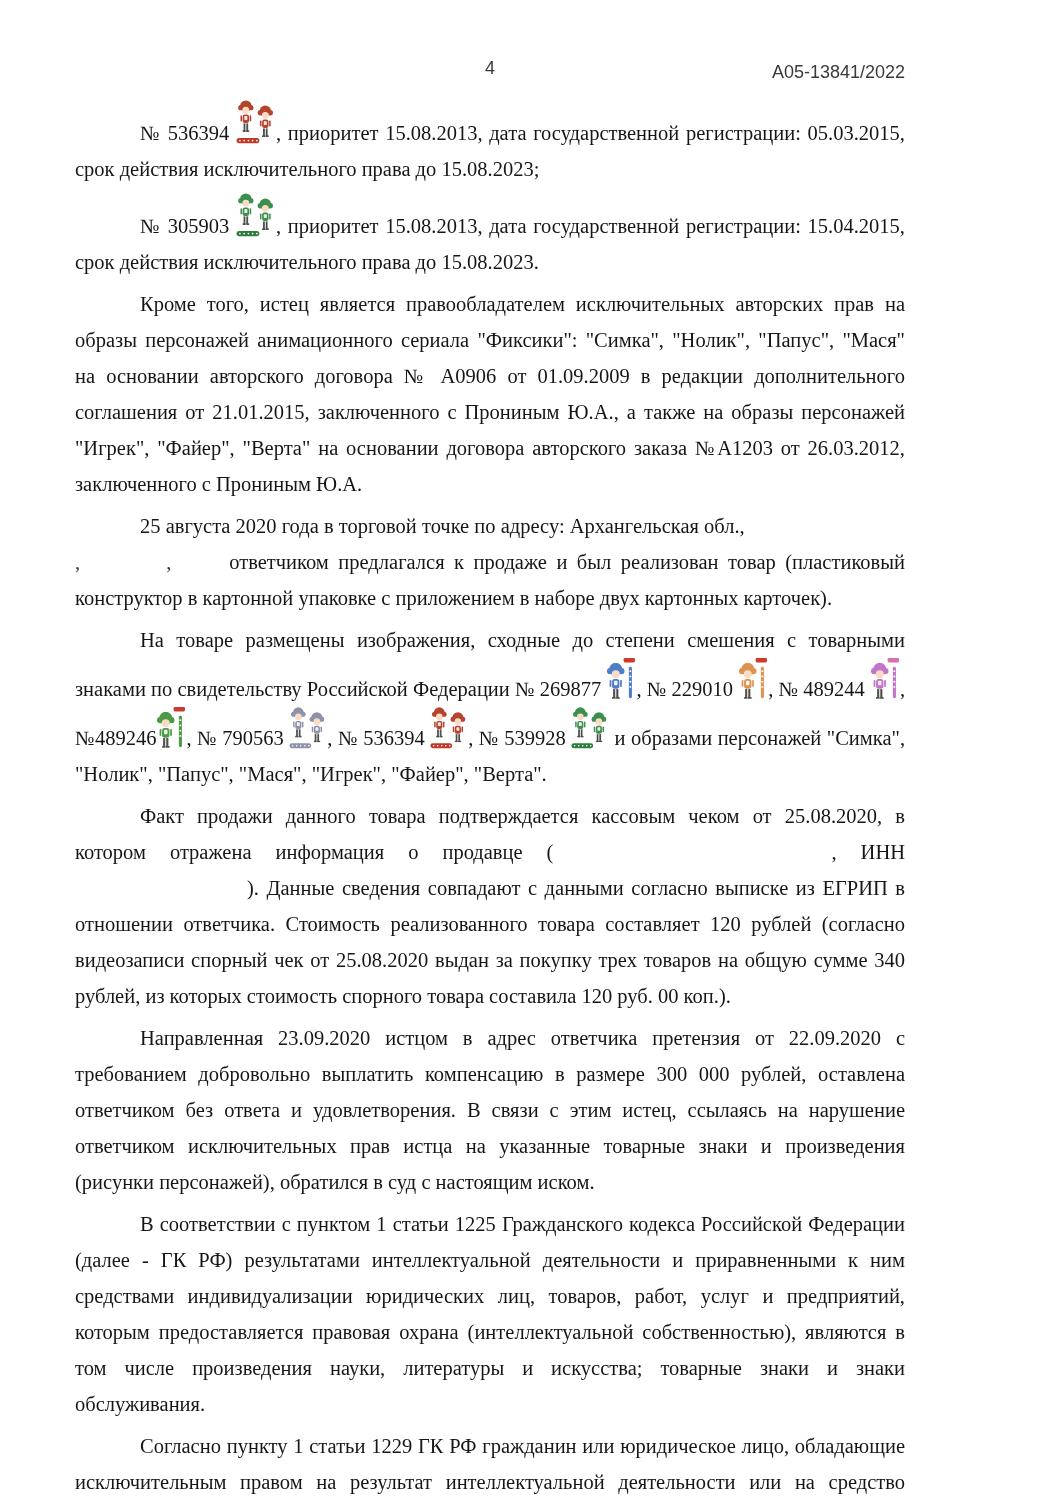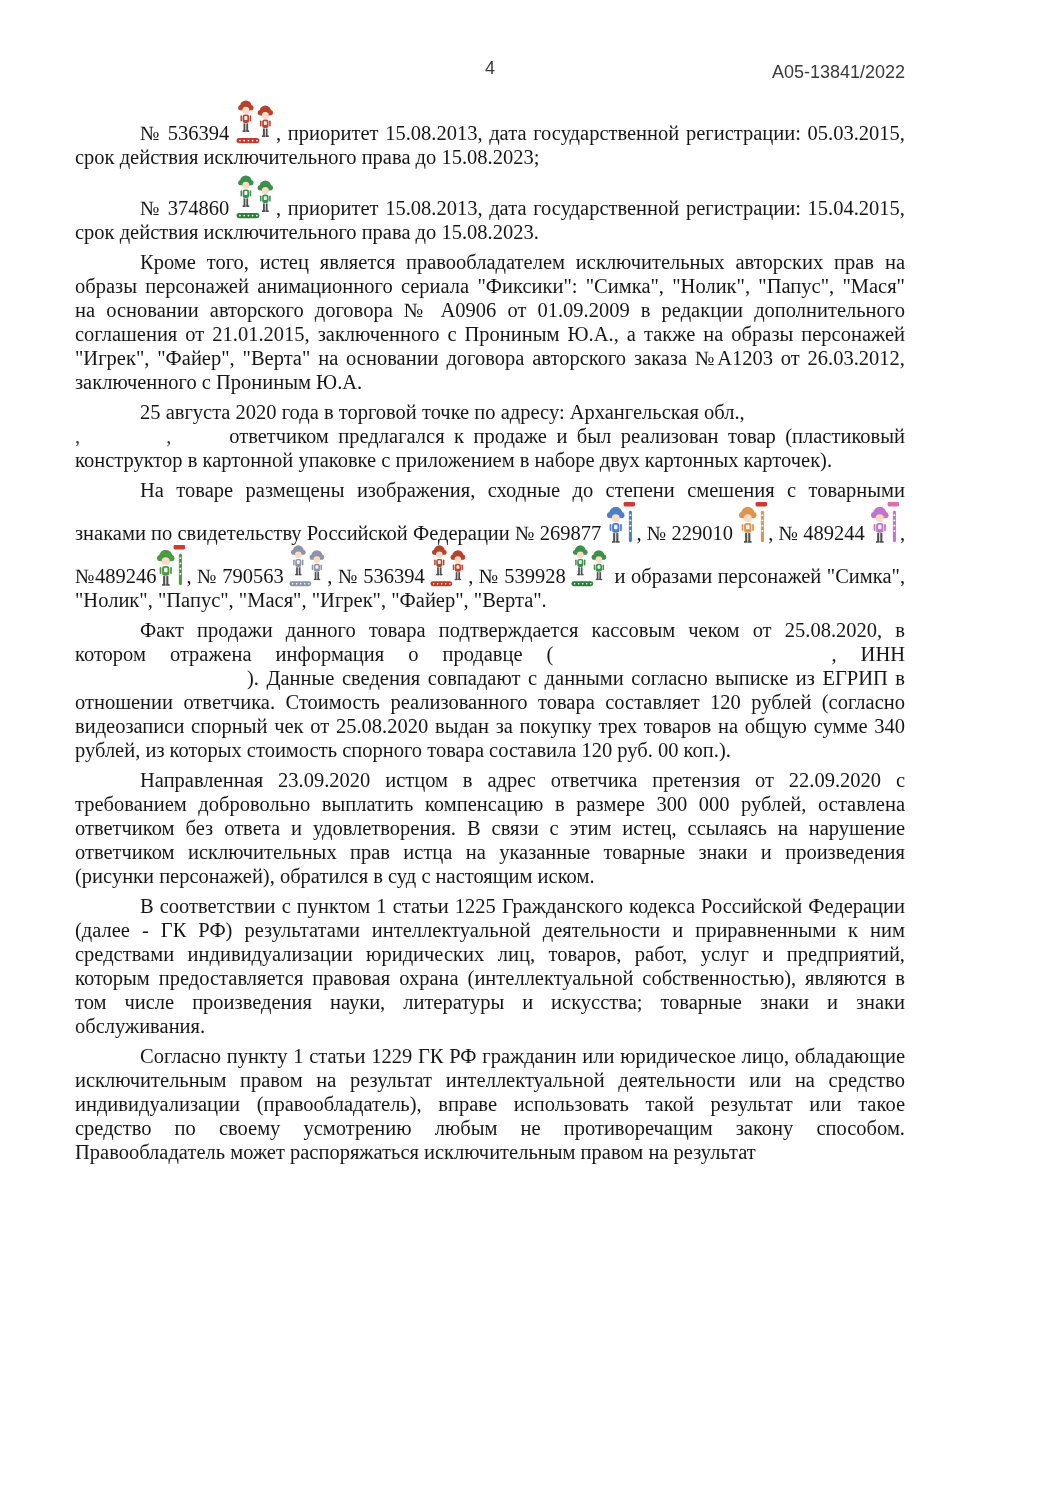--- a/index.html
+++ b/index.html
@@ -17,21 +17,21 @@
   .doc-header{
     position:relative;height:26px;margin-bottom:16px;
     font-family:"Liberation Sans", sans-serif;
     font-size:18px;color:#3a3a3a;
   }
   .doc-header .page-num{position:absolute;left:0;right:0;text-align:center;}
   .doc-header .case-num{position:absolute;right:0;top:4px;}
   .para{
     margin:0 0 6px 0;
     font-size:20.5px;
-    line-height:24px;
+    line-height:36px;
     text-align:justify;
     text-indent:65px;
   }
   .tm-icon{display:inline-block;vertical-align:-4px;line-height:0;}
   .tm-icon svg{display:block;}
   .gap{display:inline-block;height:2px;overflow:hidden;white-space:nowrap;vertical-align:baseline;}
   .redact-mark{color:#3a3a3a;}
 </style>
 </head>
 <body>
@@ -65,21 +65,21 @@
             <use href="#fixie" x="1" y="0" width="20" height="38"></use>
             <use href="#fixie" x="24" y="6" width="20" height="38"></use>
             <rect x="0" y="45" width="27" height="6" rx="3" fill="var(--l,#c0392b)"></rect>
             <circle cx="4" cy="48" r="1" fill="#fff"></circle>
             <circle cx="9" cy="48" r="1" fill="#fff"></circle>
             <circle cx="14" cy="48" r="1" fill="#fff"></circle>
             <circle cx="19" cy="48" r="1" fill="#fff"></circle>
             <circle cx="24" cy="48" r="1" fill="#fff"></circle>
           </svg></span><span>, приоритет 15.08.2013, дата государственной регистрации: 05.03.2015, срок действия исключительного права до 15.08.2023;</span></p>
 
-    <p class="para"><span>№ 374860 </span><span class="tm-icon pair" style="--c1: #3d8f4d; --l: #2e7d3e;"><svg width="40" height="44" viewBox="0 0 46 52">
+    <p class="para"><span>№ 305903 </span><span class="tm-icon pair" style="--c1: #3d8f4d; --l: #2e7d3e;"><svg width="40" height="44" viewBox="0 0 46 52">
             <use href="#fixie" x="1" y="0" width="20" height="38"></use>
             <use href="#fixie" x="24" y="6" width="20" height="38"></use>
             <rect x="0" y="45" width="27" height="6" rx="3" fill="var(--l,#2e7d3e)"></rect>
             <circle cx="4" cy="48" r="1" fill="#fff"></circle>
             <circle cx="9" cy="48" r="1" fill="#fff"></circle>
             <circle cx="14" cy="48" r="1" fill="#fff"></circle>
             <circle cx="19" cy="48" r="1" fill="#fff"></circle>
             <circle cx="24" cy="48" r="1" fill="#fff"></circle>
           </svg></span><span>, приоритет 15.08.2013, дата государственной регистрации: 15.04.2015, срок действия исключительного права до 15.08.2023.</span></p>
 

